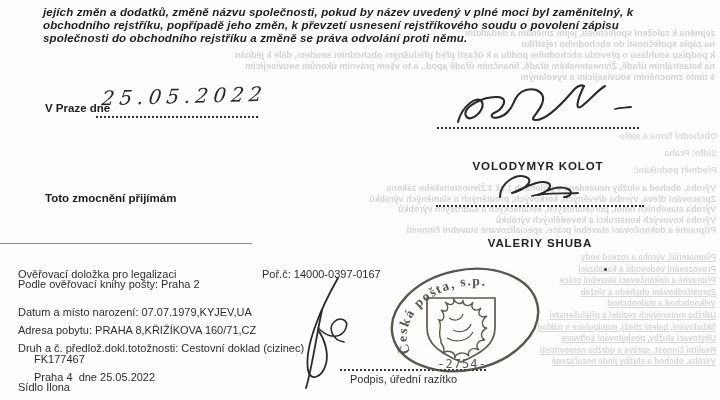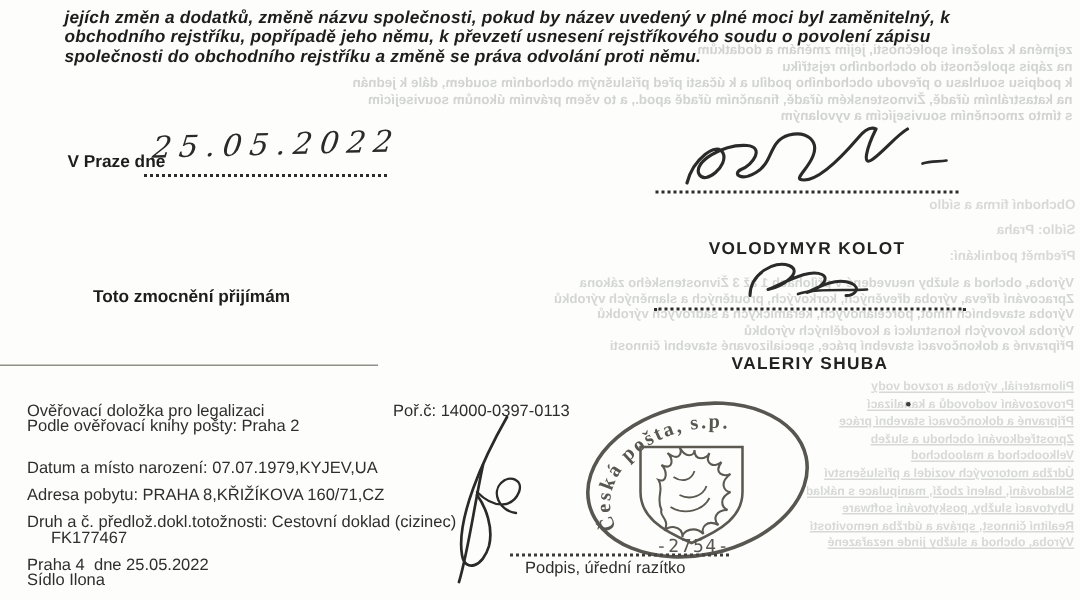--- a/index.html
+++ b/index.html
@@ -54,54 +54,54 @@
       <div>Velkoobchod a maloobchod</div>
       <div>Údržba motorových vozidel a příslušenství</div>
       <div>Skladování, balení zboží, manipulace s nákladem</div>
       <div>Ubytovací služby, poskytování software</div>
       <div>Realitní činnost, správa a údržba nemovitostí</div>
       <div>Výroba, obchod a služby jinde nezařazené</div>
     </div>
 
   <div class="abs para" style="left:43px;top:6px;width:618px;font-style:italic;">
       <div>jejích změn a dodatků, změně názvu společnosti, pokud by název uvedený v plné moci byl zaměnitelný, k</div>
-      <div>obchodního rejstříku, popřípadě jeho němu, k převzetí usnesení rejstříkového soudu o povolení zápisu</div>
+      <div>obchodního rejstříku, popřípadě jeho změn, k převzetí usnesení rejstříkového soudu o povolení zápisu</div>
       <div>společnosti do obchodního rejstříku a změně se práva odvolání proti němu.</div>
     </div>
 
   <span class="abs lbl" style="left:45px;top:102px;">V Praze dne</span>
   <div class="abs dotted" style="left:96px;top:99px;width:162px;height:17px;"></div>
   <span class="abs handdate" style="left:102px;top:84px;">25.05.2022</span>
 
   <svg class="abs" style="left:448px;top:82px;" width="192" height="50" viewBox="0 0 192 50">
     <path class="sig" stroke-width="2.1" d="M 10 40 C 14 24 30 12 34 20 C 38 28 22 42 18 34 C 14 26 34 14 50 15 C 62 16 54 28 46 31 C 40 34 46 39 56 33 C 68 26 64 12 78 8 C 90 5 98 12 94 22 C 90 32 80 38 88 38 C 98 38 112 24 124 10 C 128 5 132 2 136 4 C 130 16 126 30 134 24 C 142 18 150 8 157 4"></path>
     <path class="sig" stroke-width="1.8" d="M 167 27 C 173 25 178 26 183 25"></path>
   </svg>
   <div class="abs dotted" style="left:437px;top:112px;width:202px;height:15px;"></div>
   <div class="abs name" style="left:437px;top:132px;width:202px;">VOLODYMYR KOLOT</div>
 
-  <span class="abs lbl" style="left:62px;top:192px;text-align:center;">Toto zmocnění přijímám</span>
+  <span class="abs lbl" style="left:45px;top:192px;text-align:center;">Toto zmocnění přijímám</span>
 
   <svg class="abs" style="left:492px;top:169px;" width="95" height="40" viewBox="0 0 95 40">
     <path class="sig" stroke-width="2" d="M 8 28 C 8 14 24 4 34 8 C 44 12 30 22 20 24 C 34 18 48 10 56 14 C 62 17 54 24 46 26 C 56 21 66 16 76 20 C 82 23 78 28 72 28"></path>
     <path class="sig" stroke-width="1.8" d="M 40 27 C 52 23 70 25 86 24"></path>
   </svg>
   <div class="abs dotted" style="left:436px;top:190px;width:208px;height:15px;"></div>
   <div class="abs name" style="left:436px;top:209px;width:208px;">VALERIY SHUBA</div>
 
   <div class="abs hairline" style="left:0;top:243px;width:252px;height:1px;"></div>
   <div class="abs mono" style="left:14px;top:246px;width:700px;height:154px;">
     <span class="clause-row" style="left:4px;top:2px;">Ověřovací doložka pro legalizaci</span>
-    <span class="clause-row" style="left:248px;top:2px;">Poř.č: 14000-0397-0113</span>
+    <span class="clause-row" style="left:248px;top:2px;">Poř.č: 14000-0397-0167</span>
     <span class="clause-row" style="left:4px;top:12px;">Podle ověřovací knihy pošty: Praha 2</span>
     <span class="clause-row" style="left:4px;top:40px;">Datum a místo narození: 07.07.1979,KYJEV,UA</span>
     <span class="clause-row" style="left:4px;top:58px;">Adresa pobytu: PRAHA 8,KŘIŽÍKOVA 160/71,CZ</span>
     <span class="clause-row" style="left:4px;top:76px;">Druh a č. předlož.dokl.totožnosti: Cestovní doklad (cizinec)</span>
     <span class="clause-row" style="left:20px;top:87px;">FK177467</span>
-    <span class="clause-row" style="left:4px;top:105px;">Praha 4  dne 25.05.2022</span>
+    <span class="clause-row" style="left:20px;top:105px;">Praha 4  dne 25.05.2022</span>
     <span class="clause-row" style="left:4px;top:115px;">Sídlo Ilona</span>
     <div class="clause-row dotted" style="left:326px;top:95px;width:146px;height:8px;border-bottom-color:#3a3a3a;"></div>
     <span class="clause-row" style="left:336px;top:107px;">Podpis, úřední razítko</span>
   </div>
 
   <svg class="abs" style="left:282px;top:276px;" width="90" height="115" viewBox="0 0 90 115">
     <path class="sig" stroke-width="1.8" d="M 56 2 C 40 30 22 70 26 94 C 28 106 40 102 44 88 C 47 76 42 62 36 54"></path>
     <path class="sig" stroke-width="1.8" d="M 40 34 C 34 62 30 92 24 112"></path>
     <path class="sig" stroke-width="1.6" d="M 36 52 C 48 64 60 62 64 52 C 67 44 58 40 52 46 C 46 52 50 64 62 66"></path>
   </svg>

